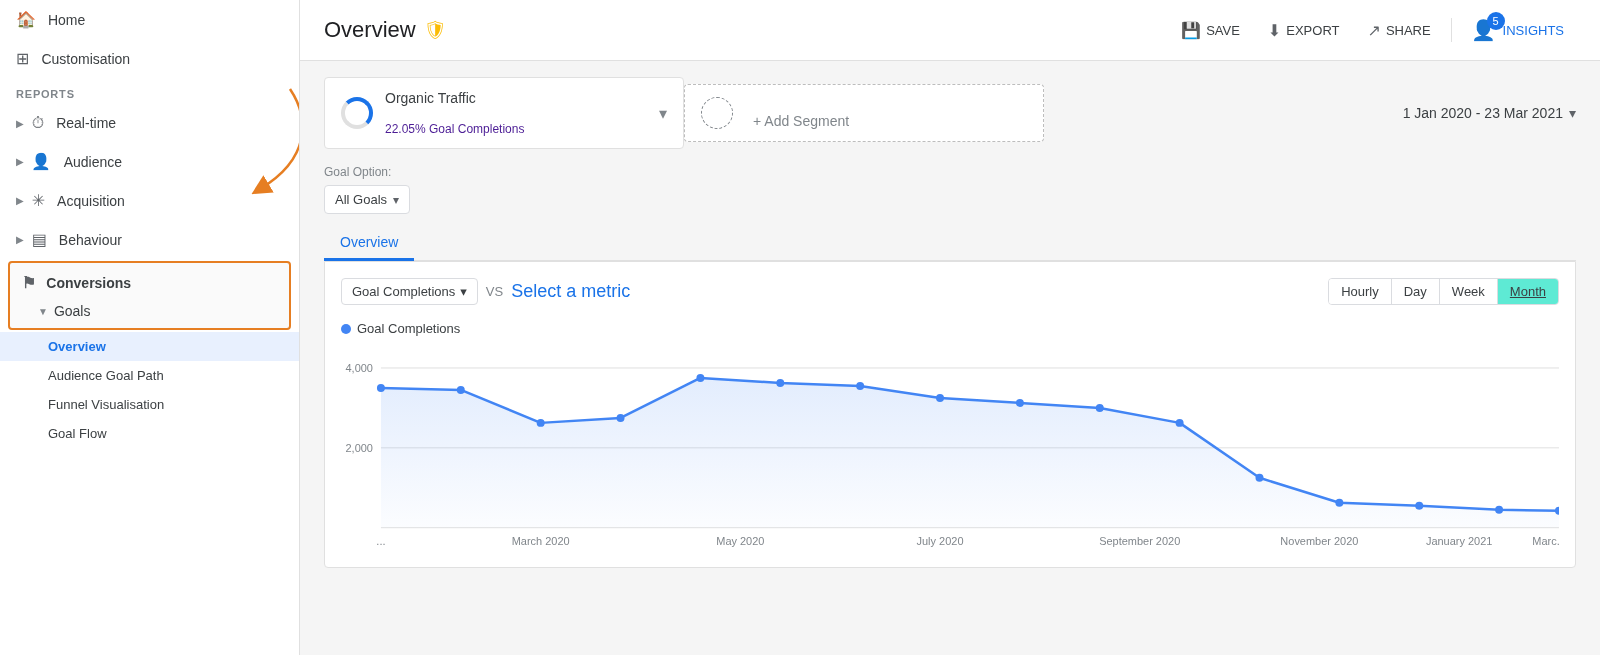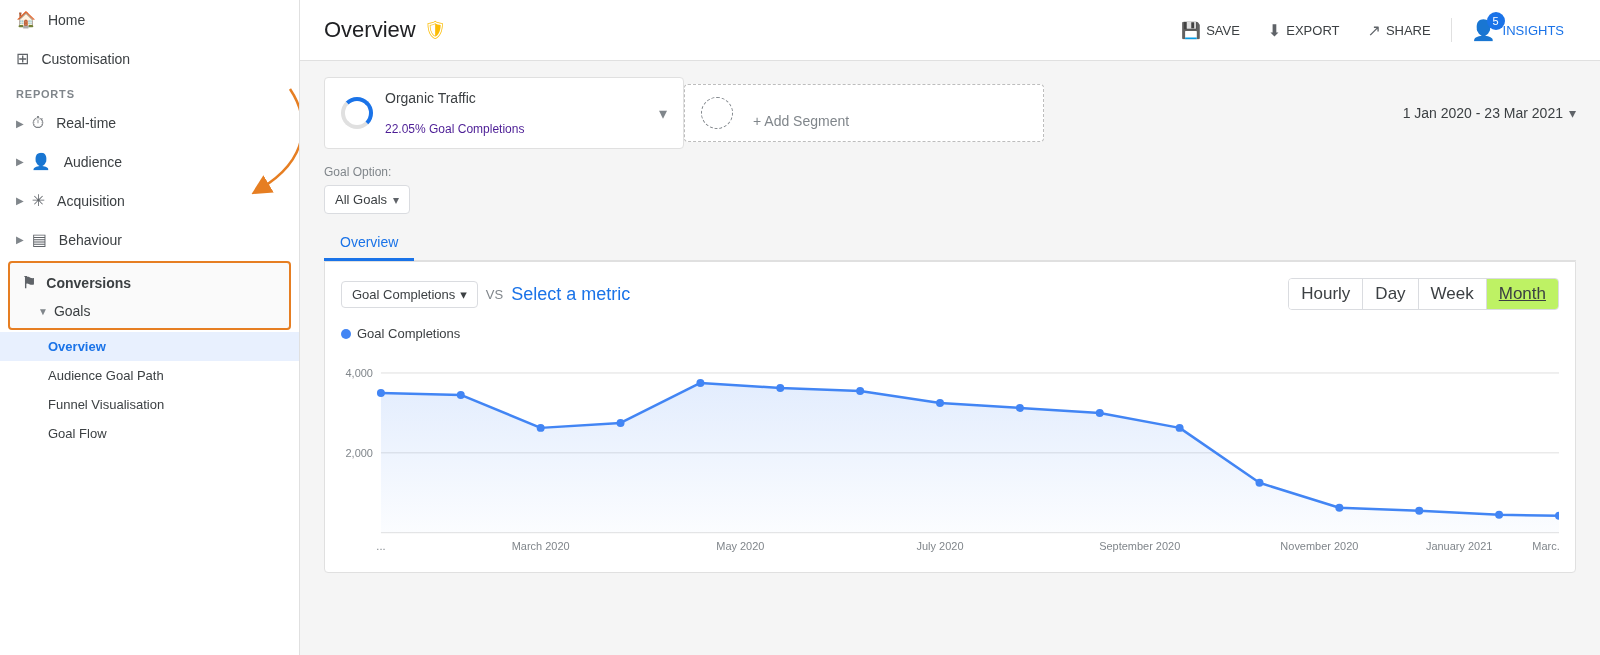--- a/index.html
+++ b/index.html
@@ -58,23 +58,23 @@
     .tab.active { color: #1a73e8; border-bottom-color: #1a73e8; font-weight: 500; }
 
     
     .chart-container { background: #fff; border: 1px solid #e0e0e0; border-radius: 0 0 4px 4px; padding: 16px; }
     .chart-controls { display: flex; align-items: center; justify-content: space-between; margin-bottom: 16px; }
     .metric-controls { display: flex; align-items: center; gap: 8px; }
     .metric-select { display: flex; align-items: center; gap: 5px; border: 1px solid #dadce0; border-radius: 4px; padding: 5px 10px; background: #fff; cursor: pointer; font-size: 13px; color: #3c4043; }
     .vs-label { font-size: 13px; color: #80868b; }
     .select-metric-link { font-size: 18px; color: #1a73e8; cursor: pointer; }
     .time-buttons { display: flex; border: 1px solid #dadce0; border-radius: 4px; overflow: hidden; }
-    .time-btn { padding: 5px 12px; font-size: 17px; background: #fff; border: none; border-right: 1px solid #dadce0; cursor: pointer; color: #3c4043; }
+    .time-btn { padding: 5px 12px; font-size: 13px; background: #fff; border: none; border-right: 1px solid #dadce0; cursor: pointer; color: #3c4043; }
     .time-btn:last-child { border-right: none; }
-    .time-btn.active { background: #bef264; font-weight: 500; text-decoration: underline; }
+    .time-btn.active { background: #5eead4; font-weight: 500; text-decoration: underline; }
 
     
     .chart-legend { display: flex; align-items: center; gap: 6px; margin-bottom: 12px; }
     .legend-dot { width: 10px; height: 10px; border-radius: 50%; background: #4285f4; }
     .legend-label { font-size: 13px; color: #3c4043; font-weight: 500; }
 
     
     .chart-svg-container { width: 100%; }
 
     

